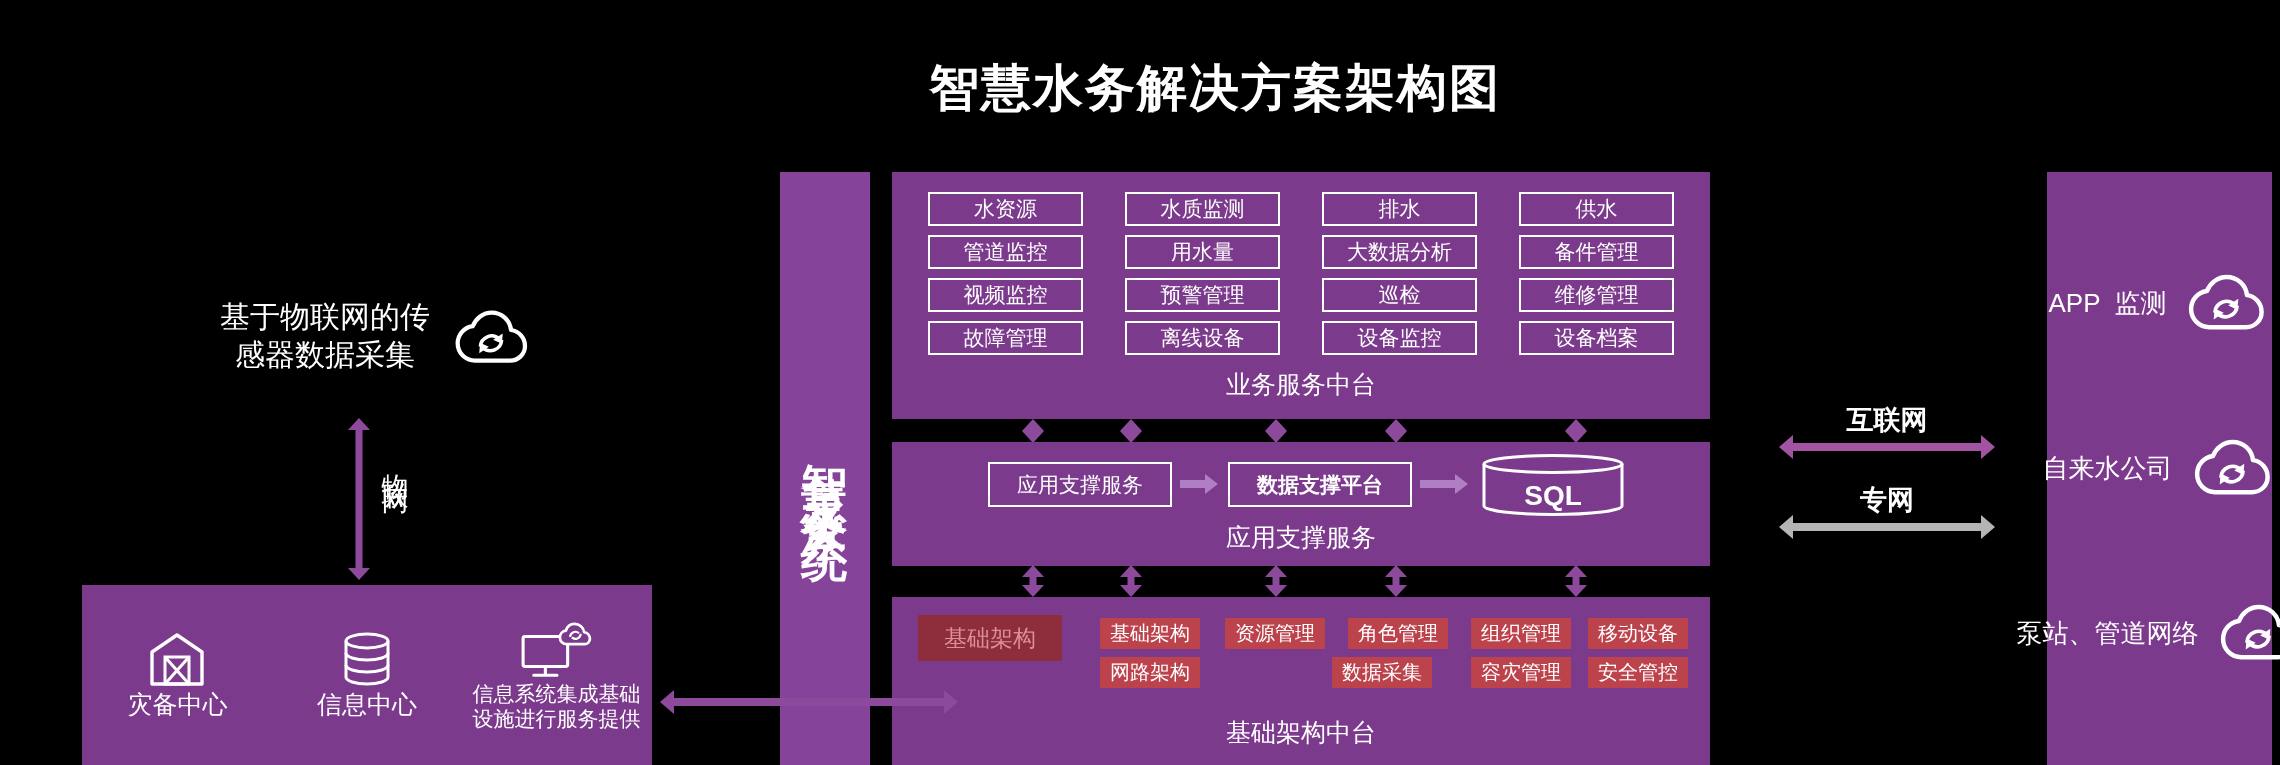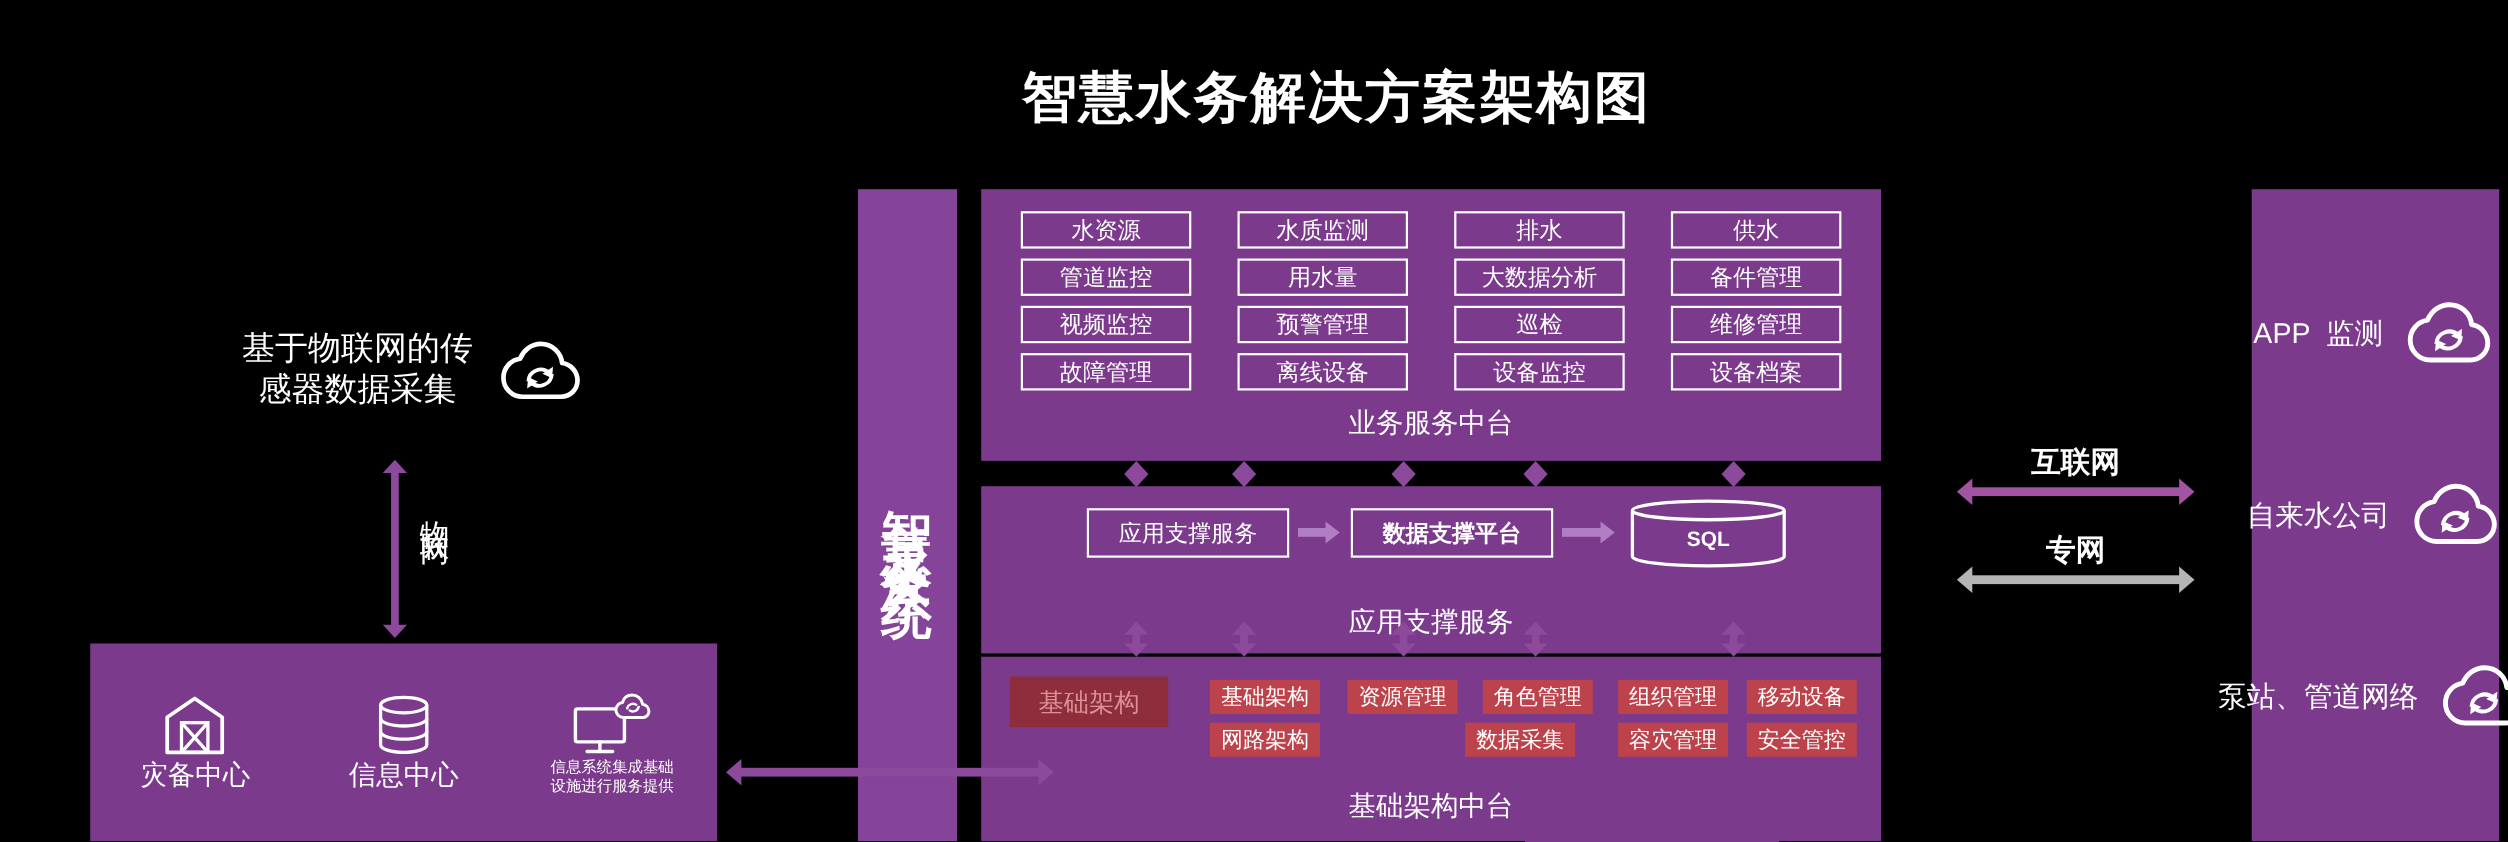--- a/index.html
+++ b/index.html
@@ -43,29 +43,29 @@
   .net-label { position:absolute; width:220px; text-align:center; font-size:27px; font-weight:700; }
   .net-label.internet { left:1777px; top:402px; }
   .net-label.private  { left:1777px; top:482px; }
 
   .dc-box { position:absolute; left:82px; top:585px; width:570px; height:180px;
             background:var(--panel,#7b3a8c); display:flex; justify-content:space-evenly; align-items:center; }
   .dc-item { display:flex; flex-direction:column; align-items:center; width:33%; }
   .dc-icon { width:64px; height:58px; }
   .dc-icon.wide { width:80px; height:62px; }
   .dc-label { font-size:25px; text-align:center; }
-  .dc-label.small { font-size:14px; line-height:1.2; }
+  .dc-label.small { font-size:21px; line-height:1.2; }
 
   .system-bar { position:absolute; left:780px; top:172px; width:90px; height:593px;
                 background:var(--bar,#86439a); display:flex; align-items:center; justify-content:center; z-index:1; }
   .system-bar .vtext { font-size:46px; font-weight:700; letter-spacing:14px; }
 
   .block { position:absolute; left:892px; width:818px; background:var(--panel,#7b3a8c); }
   .top-block { top:172px; height:247px; }
-  .mid-block { top:442px; height:152px; }
+  .mid-block { top:442px; height:124px; }
   .bottom-block { top:597px; height:168px; }
 
   .service-grid { position:absolute; left:36px; right:36px; top:20px; display:grid;
                   grid-template-columns:repeat(4,1fr); column-gap:42px; row-gap:9px; }
   .cell { height:34px; border:2px solid #fff; display:flex; align-items:center;
           justify-content:center; font-size:21px; }
   .block-title { position:absolute; left:0; width:100%; text-align:center; font-size:25px; }
   .top-block .block-title { bottom:18px;margin-top:33px; }
   .mid-block .block-title { bottom:12px; }
   .bottom-block .block-title { bottom:16px; }
@@ -78,21 +78,21 @@
   .rarrow > i { position:absolute; left:0; right:11px; top:50%; transform:translateY(-50%);
                 height:8px; background:var(--light-arrow,#b07ec2); }
   .rarrow::after { content:""; position:absolute; right:0; top:50%; transform:translateY(-50%);
                 border-top:10px solid transparent; border-bottom:10px solid transparent;
                 border-left:13px solid var(--light-arrow,#b07ec2); }
   .rarrow.r1 { left:288px; width:38px; }
   .rarrow.r2 { left:528px; width:48px; }
   .cylinder { position:absolute; left:586px; top:11px; width:150px; height:64px; }
   .cylinder svg { width:150px; height:64px; color:#fff; }
   .cylinder .sql { position:absolute; left:0; top:27px; width:100%; text-align:center;
-                   font-size:19px; font-weight:700; }
+                   font-size:28px; font-weight:700; }
 
   .redbox { position:absolute; display:flex; align-items:center; justify-content:center;
             background:var(--red-box,#bc434c); color:#fff; font-size:20px; width:100px; height:31px; }
   .redbox.main { left:26px; top:18px; width:144px; height:46px; background:var(--red-box-dark,#8e2d3b);
                  color:var(--red-box-dark-text,#dd8f96); font-size:23px; }
   .row1 { top:21px; }
   .row2 { top:60px; }
 
   .right-panel { position:absolute; left:2047px; top:172px; width:225px; height:593px;
                  background:var(--panel,#7b3a8c); display:flex; flex-direction:column;

